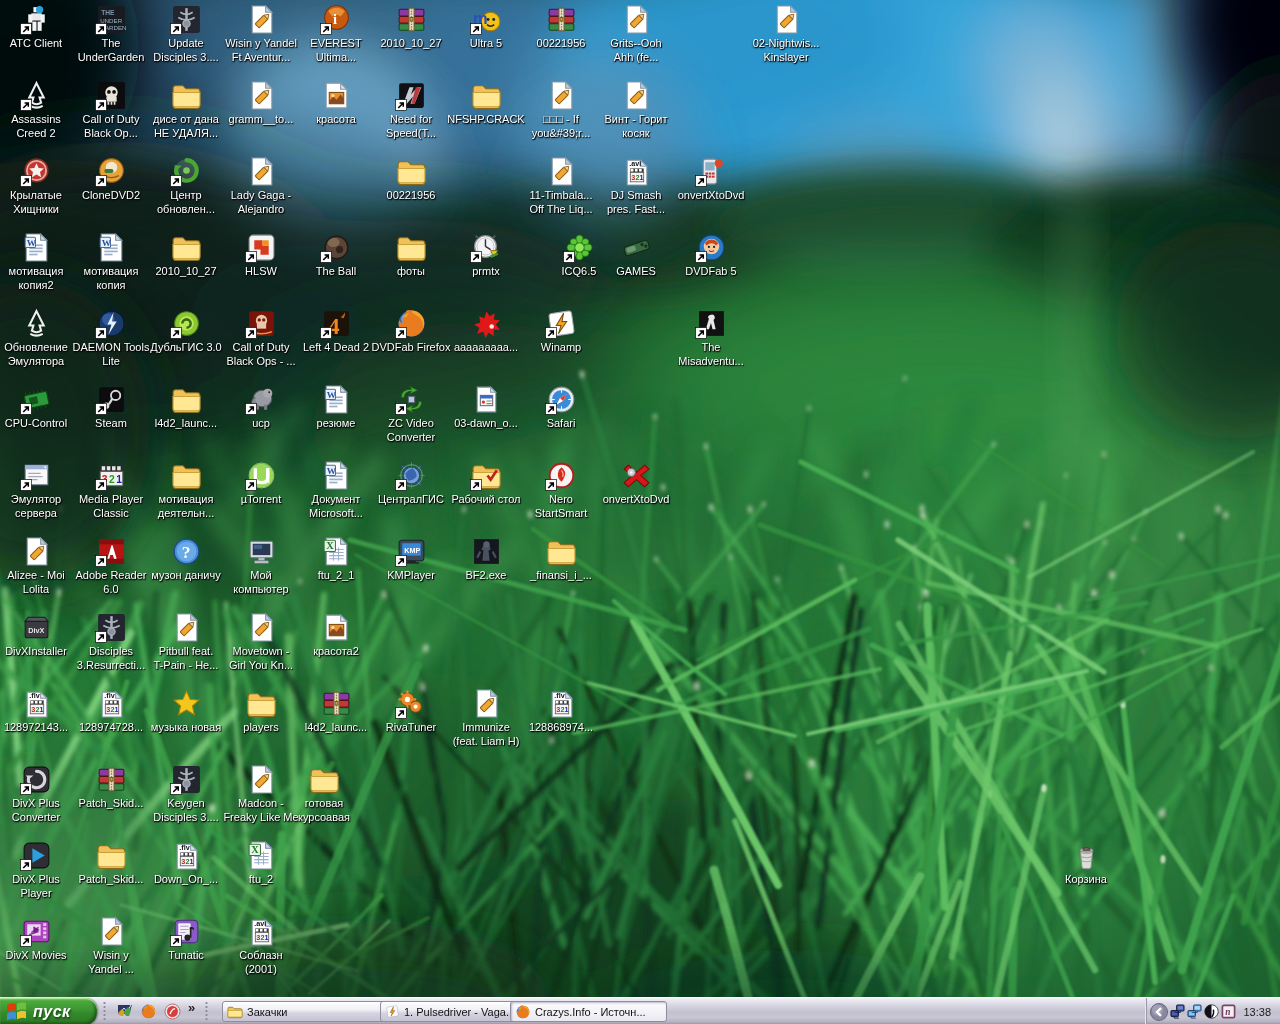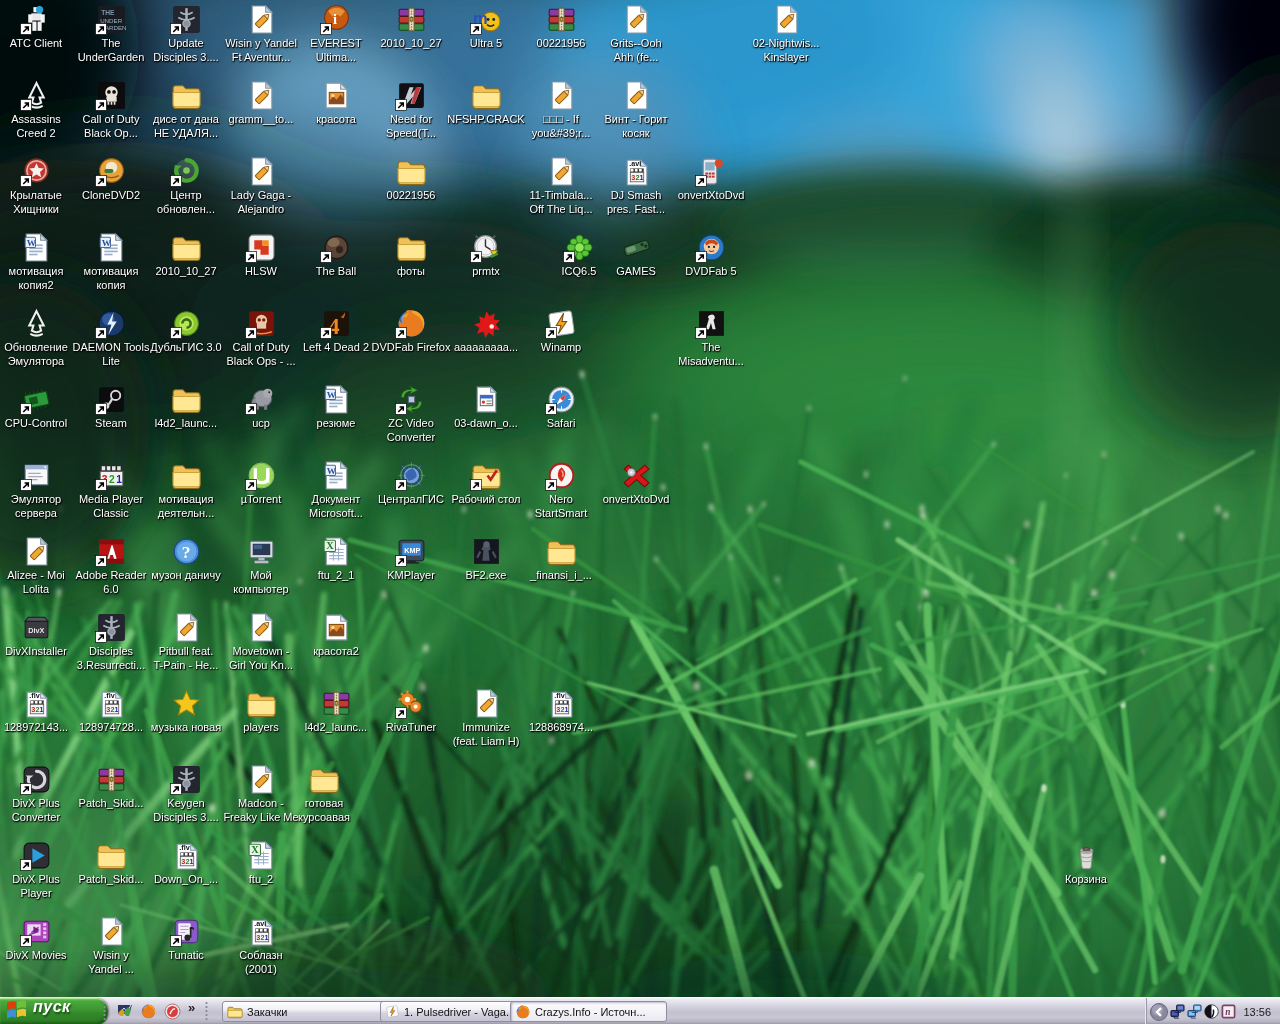--- a/index.html
+++ b/index.html
@@ -5,21 +5,21 @@
 #scene{position:relative;width:1280px;height:1024px}
 #wp{position:absolute;left:0;top:0}
 .ic{position:absolute;width:84px;text-align:center}
 .ic .g{width:33px;height:33px;margin:0 auto;position:relative}
 .ic .g svg{display:block}
 .ic .sc{position:absolute;left:0px;bottom:1px;width:12px;height:12px}
 .ic .t{margin-top:1px;font-size:11px;line-height:13.5px;color:#fff;text-shadow:1px 1px 1px #000,0 1px 2px #000}
 #bar{position:absolute;left:0;top:997px;width:1280px;height:27px;
 background:linear-gradient(#f6f5f9 0%,#eceaf2 6%,#d6d4e0 30%,#c3c1cf 55%,#c9c7d4 75%,#b5b3c2 92%,#9b99a9 100%);
 border-top:1px solid #fff}
-#start{position:absolute;left:0;top:0;width:108px;height:27px;display:flex;
+#start{position:absolute;left:0;top:0;width:97px;height:27px;display:flex;align-items:center;
 background:linear-gradient(#7ece62 0%,#4aa83c 12%,#3c9432 45%,#338a2a 55%,#2d7f26 85%,#256b1f 100%);
 border-radius:0 12px 12px 0;box-shadow:inset 0 1px 1px #b8e8a0, inset -2px -2px 3px #1d5518, 1px 0 2px rgba(0,0,0,.4)}
 #start span{color:#fff;font-size:16px;font-weight:bold;font-style:italic;margin-left:5px;text-shadow:1px 2px 2px #1a4a14;letter-spacing:.5px}
 .qsep{position:absolute;top:3px;width:3px;height:21px;
 background-image:radial-gradient(circle at 1.5px 2px,#8a8a9a 1px,transparent 1.2px);background-size:3px 4px}
 .ql{position:absolute;top:5px}
 .qchev{position:absolute;left:188px;top:2px;font-size:13px;font-weight:bold;color:#222}
 .tbtn{position:absolute;top:3px;height:21px;border-radius:3px;border:1px solid #8f8da0;
 background:linear-gradient(#fdfdfe 0%,#f1f0f6 40%,#d5d3e0 60%,#c6c4d3 100%);
 display:flex;align-items:center;padding:0 4px;gap:4px;font-size:11px;color:#111;
@@ -2175,15 +2175,15 @@
         </svg>
         <svg width="15" height="15" viewBox="0 0 16 16">
           <circle cx="8" cy="8" r="7.2" fill="#fff" stroke="#444"></circle>
           <path d="M8 0.8 a7.2 7.2 0 0 0 0 14.4z" fill="#10101a"></path>
           <path d="M8 14 q3-3 2-8" stroke="#10101a" stroke-width="1.6" fill="none"></path>
         </svg>
         <svg width="15" height="15" viewBox="0 0 16 16">
           <rect x="1.5" y="1.5" width="13" height="13" rx="1.5" fill="#f4eef4" stroke="#7a4464" stroke-width="1.8"></rect>
           <text x="4.5" y="12" font-size="10" font-style="italic" font-weight="bold" fill="#6a3a56" font-family="Liberation Serif">n</text>
         </svg>
-        <span id="clock">13:56</span>
+        <span id="clock">13:38</span>
       </div>
 </div>
   </div>
 </body></html>

